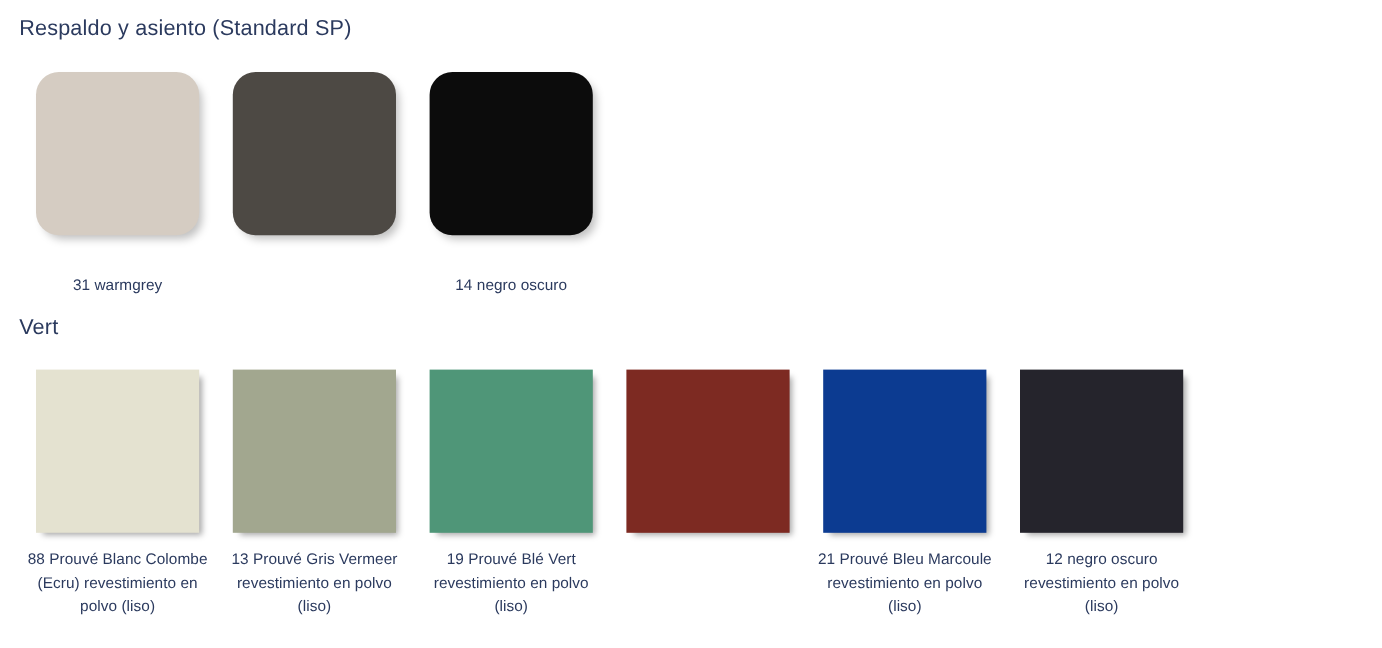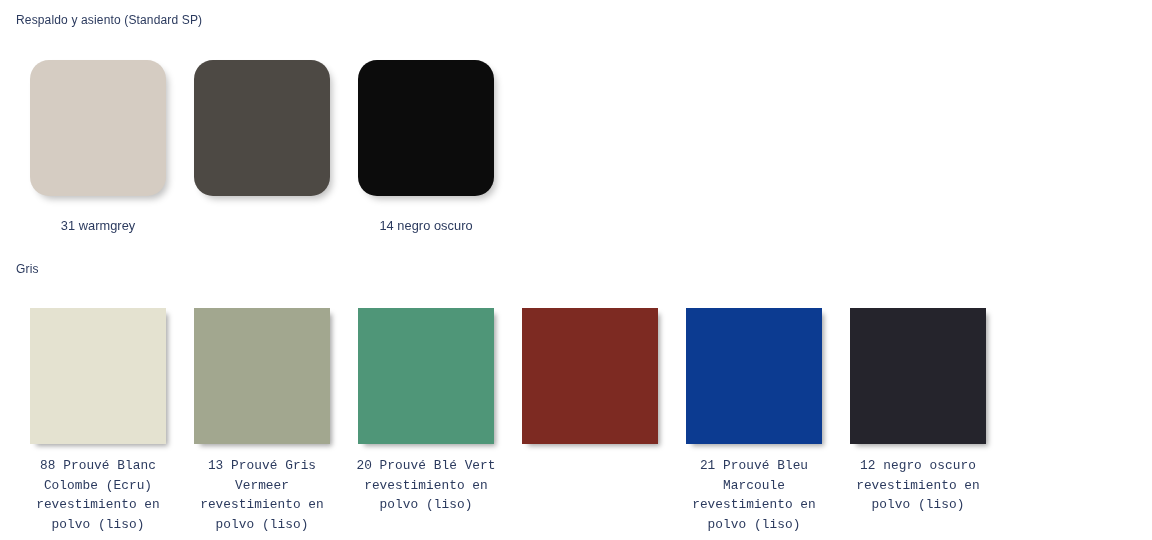--- a/index.html
+++ b/index.html
@@ -16,21 +16,21 @@
     position: relative;
   }
   .page {
     position: relative;
     width: 1152px;
     height: 540px;
   }
 
   
   .section-title {
-    font-size: 12px;
+    font-size: 18px;
     font-weight: 400;
     letter-spacing: 0.15px;
     color: #2b3a5e;
     line-height: 1;
     white-space: nowrap;
     text-align: center;
   }
   #section-upholstery-title { position: absolute; left: 16px; top: 14px; }
   #section-base-title       { position: absolute; left: 16px; top: 263px; }
 
@@ -60,31 +60,31 @@
     border-radius: 19px;
     box-shadow: 4px 5px 7px -2px rgba(0,0,0,0.25);
   }
   
   .chip-square {
     border-radius: 0;
     box-shadow: 4px 4px 5px -2px rgba(0,0,0,0.35);
   }
 
   .swatch-label {
-    margin-top: 20px;
+    margin-top: 32px;
     width: 152px;
     text-align: center;
     font-size: 12.8px;
     line-height: 19.5px;
     color: #2b3a5e;
     font-weight: 400;
     letter-spacing: 0.05px;
     white-space: pre-line;
   }
-  #row-base .swatch-label { margin-top: 12px; font-family: Liberation Mono, monospace; }
+  #row-base .swatch-label { margin-top: 12px; }
 </style>
 </head>
 <body>
 
 <div class="page">
 
   <div class="section-title" id="section-upholstery-title">Respaldo y asiento (Standard SP)</div>
 
   <div class="swatch-row" id="row-upholstery">
 
@@ -97,37 +97,37 @@
       <div class="swatch-chip chip-rounded" style="background-color: rgb(77, 73, 68);"></div>
     </div>
 
     <div class="swatch-cell">
       <div class="swatch-chip chip-rounded" style="background-color: rgb(12, 12, 12);"></div>
       <div class="swatch-label">14 negro oscuro</div>
     </div>
 
   </div>
 
-  <div class="section-title" id="section-base-title">Gris</div>
+  <div class="section-title" id="section-base-title">Vert</div>
 
   <div class="swatch-row" id="row-base">
 
     <div class="swatch-cell">
       <div class="swatch-chip chip-square" style="background-color: rgb(228, 226, 208);"></div>
       <div class="swatch-label">88 Prouvé Blanc Colombe (Ecru) revestimiento en polvo (liso)</div>
     </div>
 
     <div class="swatch-cell">
       <div class="swatch-chip chip-square" style="background-color: rgb(162, 167, 143);"></div>
       <div class="swatch-label">13 Prouvé Gris Vermeer revestimiento en polvo (liso)</div>
     </div>
 
     <div class="swatch-cell">
       <div class="swatch-chip chip-square" style="background-color: rgb(79, 150, 120);"></div>
-      <div class="swatch-label">20 Prouvé Blé Vert revestimiento en polvo (liso)</div>
+      <div class="swatch-label">19 Prouvé Blé Vert revestimiento en polvo (liso)</div>
     </div>
 
     <div class="swatch-cell">
       <div class="swatch-chip chip-square" style="background-color: rgb(125, 42, 34);"></div>
     </div>
 
     <div class="swatch-cell">
       <div class="swatch-chip chip-square" style="background-color: rgb(12, 59, 145);"></div>
       <div class="swatch-label">21 Prouvé Bleu Marcoule revestimiento en polvo (liso)</div>
     </div>

